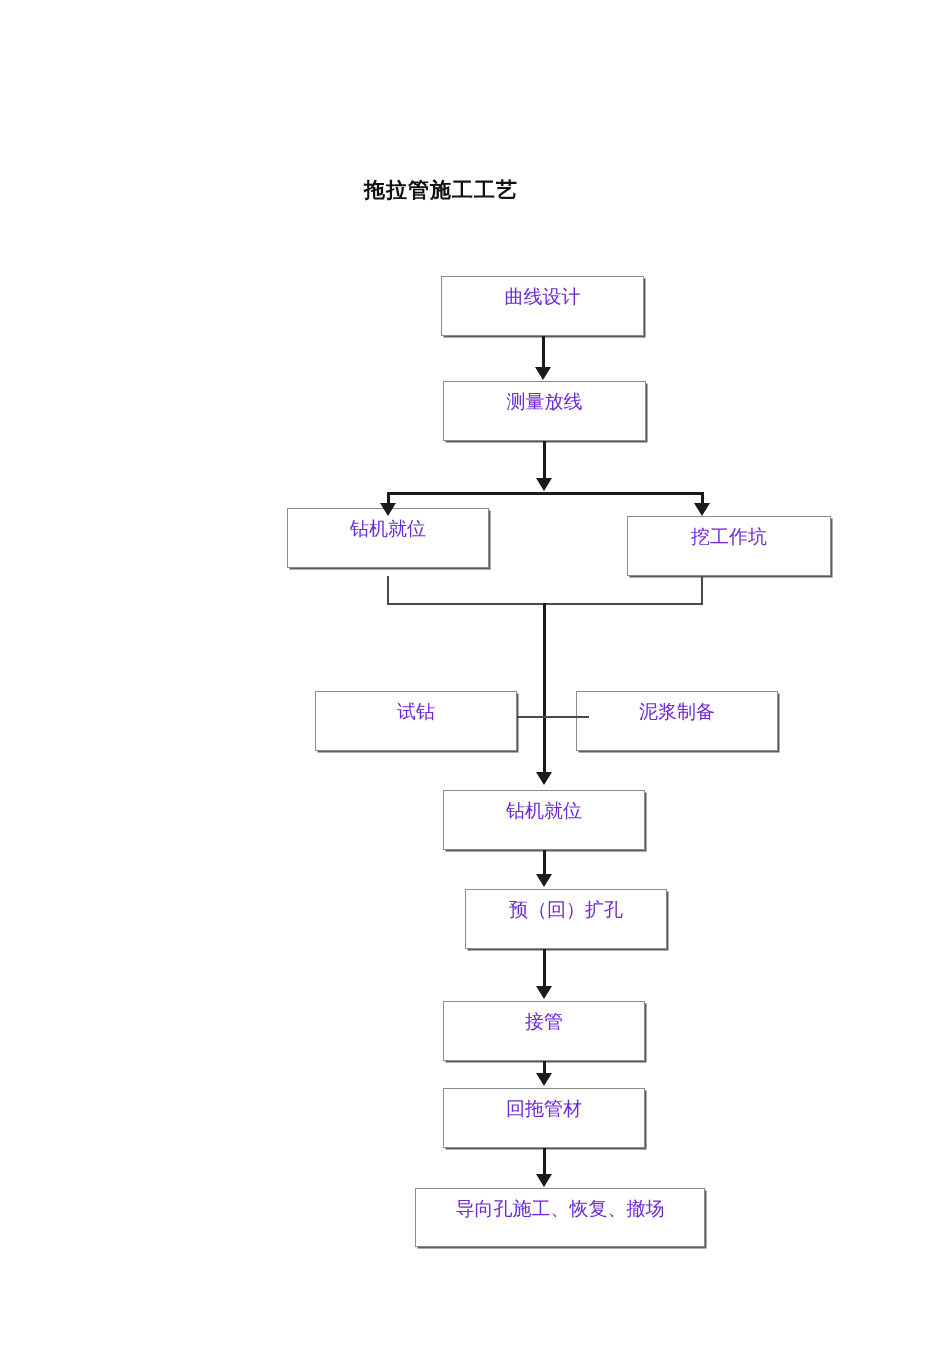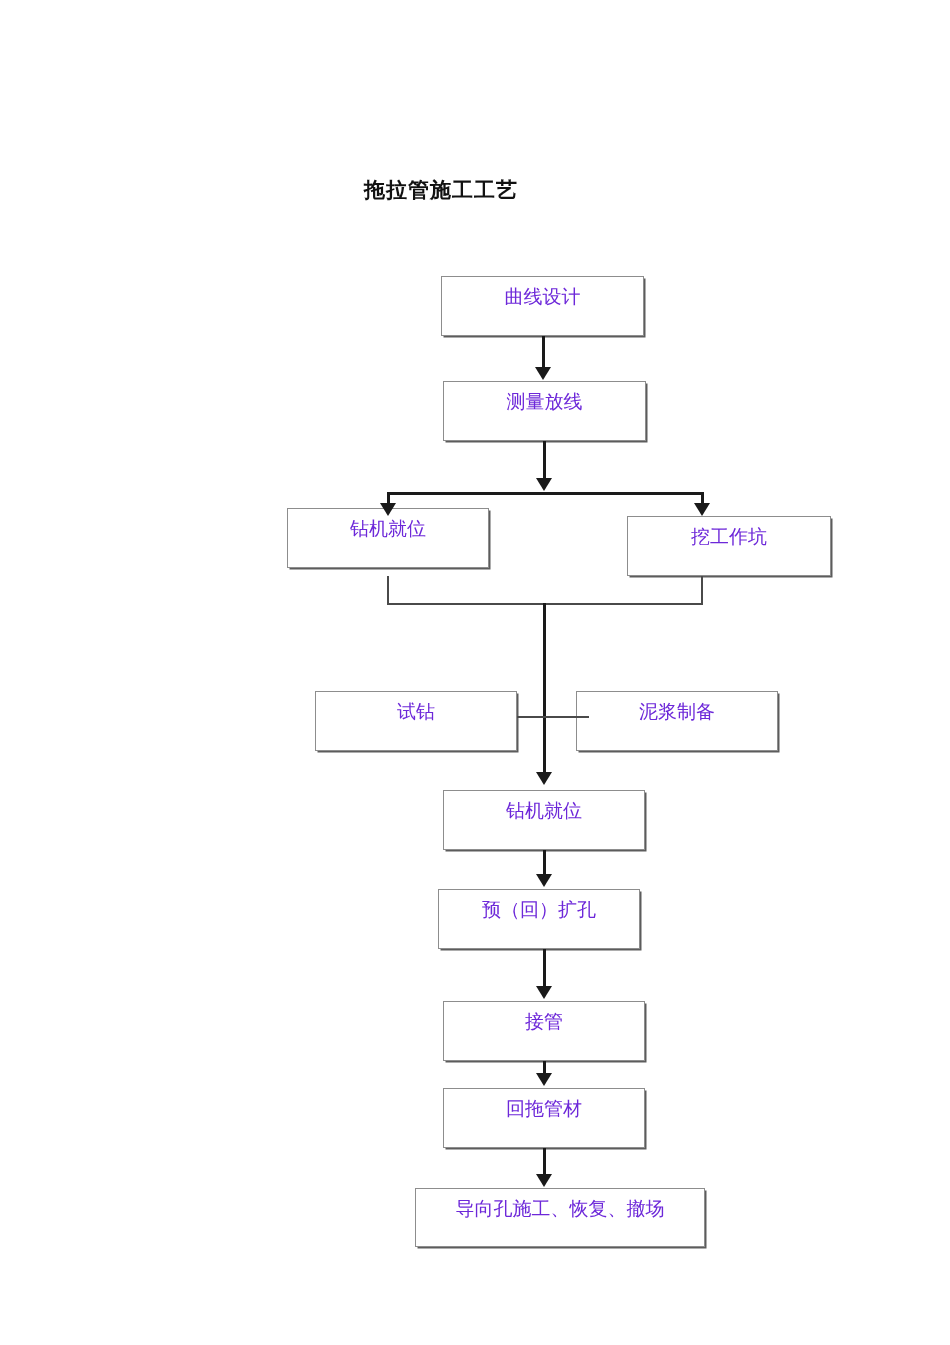--- a/index.html
+++ b/index.html
@@ -114,21 +114,21 @@
   </div>
 
   <div class="node" style="left:576px; top:691px; width:202px; height:60px;">
     <div class="label">泥浆制备</div>
   </div>
 
   <div class="node" style="left:443px; top:790px; width:202px; height:60px;">
     <div class="label">钻机就位</div>
   </div>
 
-  <div class="node" style="left:438px; top:889px; width:202px; height:60px;">
+  <div class="node" style="left:465px; top:889px; width:202px; height:60px;">
     <div class="label">预（回）扩孔</div>
   </div>
 
   <div class="node" style="left:443px; top:1001px; width:202px; height:60px;">
     <div class="label">接管</div>
   </div>
 
   <div class="node" style="left:443px; top:1088px; width:202px; height:60px;">
     <div class="label">回拖管材</div>
   </div>

